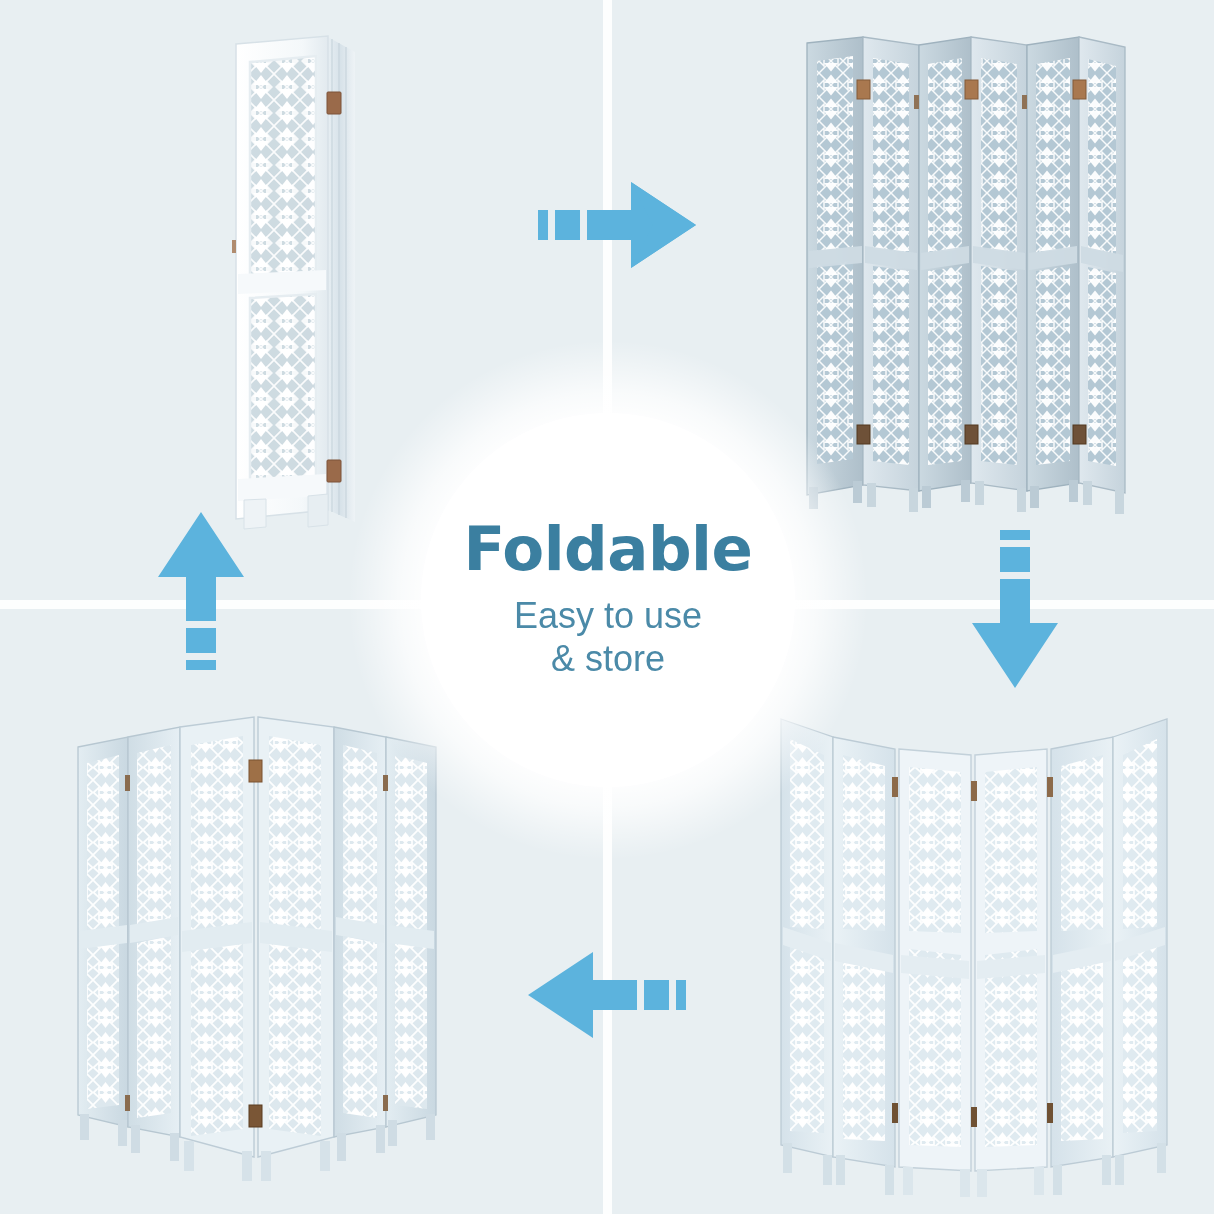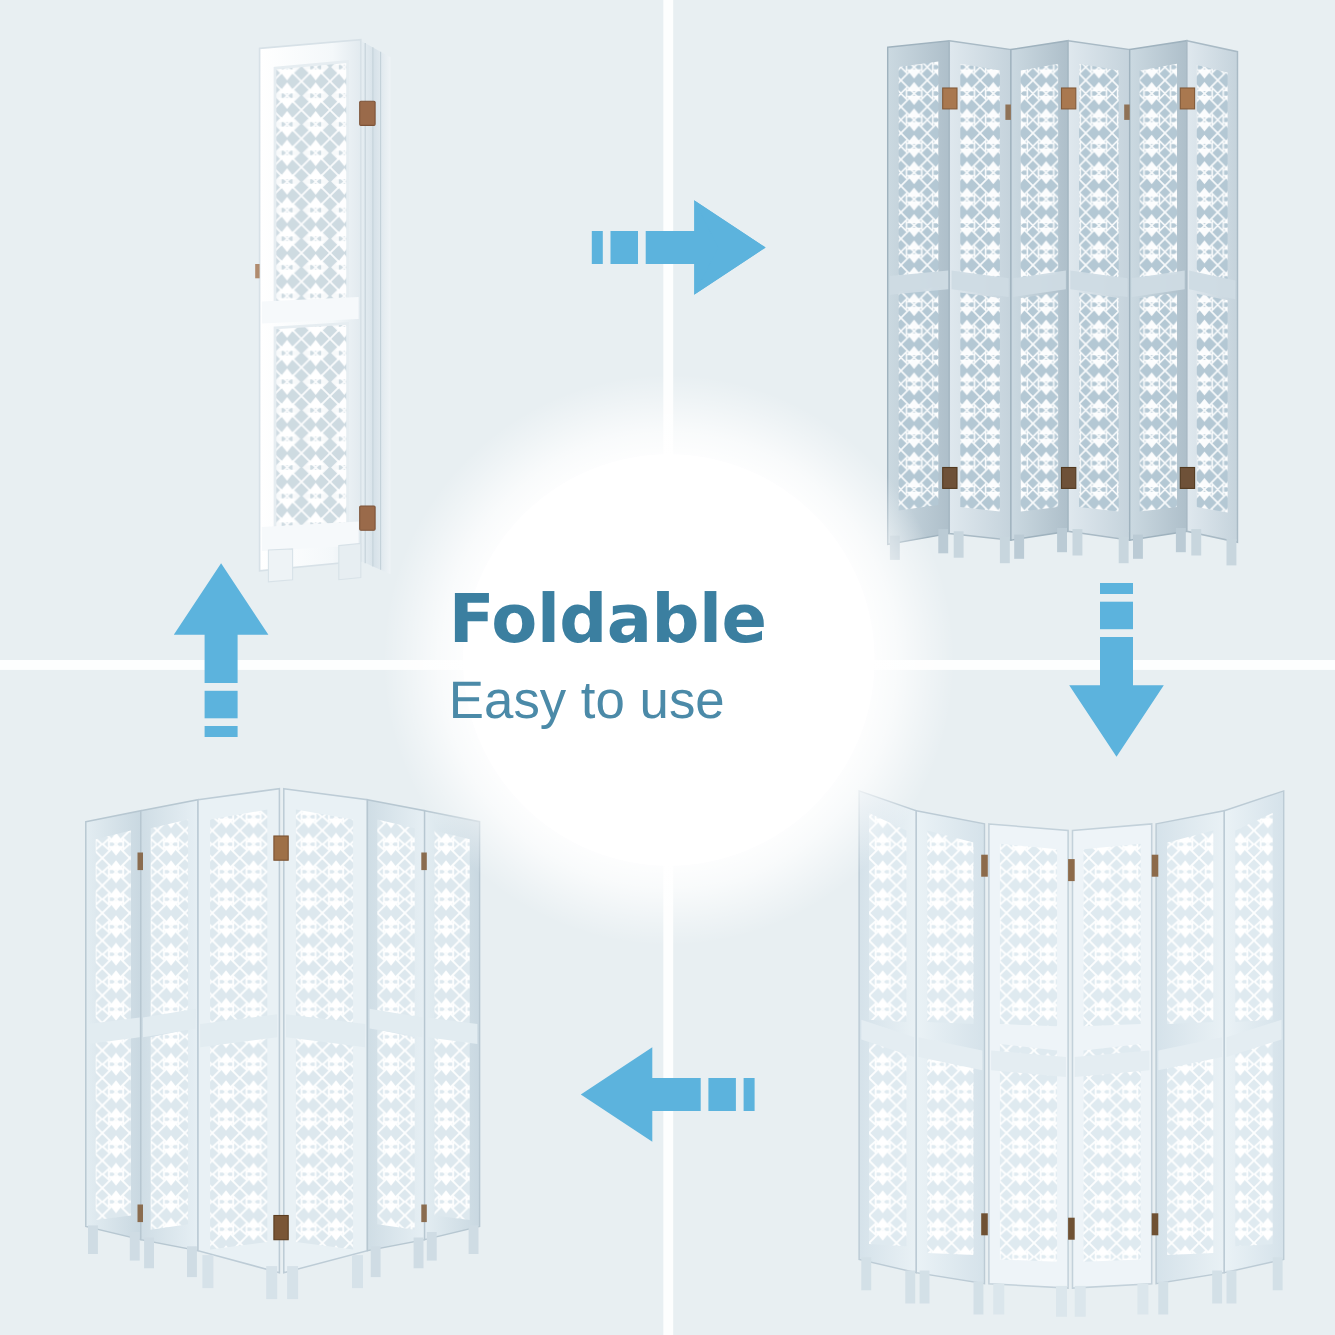--- a/index.html
+++ b/index.html
@@ -31,34 +31,34 @@
   .center-disc{
     position:absolute;left:608px;top:600px;width:374px;height:374px;
     transform:translate(-50%,-50%);
     border-radius:50%;
     background:#ffffff;
     z-index:7;
   }
   .center-text{
     position:absolute;left:608px;top:600px;width:400px;
     transform:translate(-50%,-50%);
-    text-align:left;z-index:8;
+    text-align:center;z-index:8;
     user-select:none;
   }
   .headline{
     font-size:61px;line-height:0.99;
     font-weight:bold;
     letter-spacing:-0.5px;
     color:#3b7fa0;
     margin:0 0 16px 0;
     font-family:"DejaVu Sans", sans-serif;
   }
   .headline span{display:block;}
   .subline{
-    font-size:48px;line-height:1.18;
+    font-size:36px;line-height:1.18;
     color:#4b8aa8;
     margin:0;
     font-family:"Liberation Sans", sans-serif;
   }
   .subline span{display:block;}
 
   
   .arrow{position:absolute;z-index:5;}
   .arrow svg{display:block;overflow:visible;}
 
@@ -478,16 +478,17 @@
   </div>
 
   <div class="center-glow"></div>
   <div class="center-disc"></div>
   <div class="center-text">
     <h1 class="headline">
       <span>Foldable</span>
     </h1>
     <p class="subline">
       <span>Easy to use</span>
+      <span>&amp; store</span>
     </p>
   </div>
 
 </div>
 
 </body></html>

